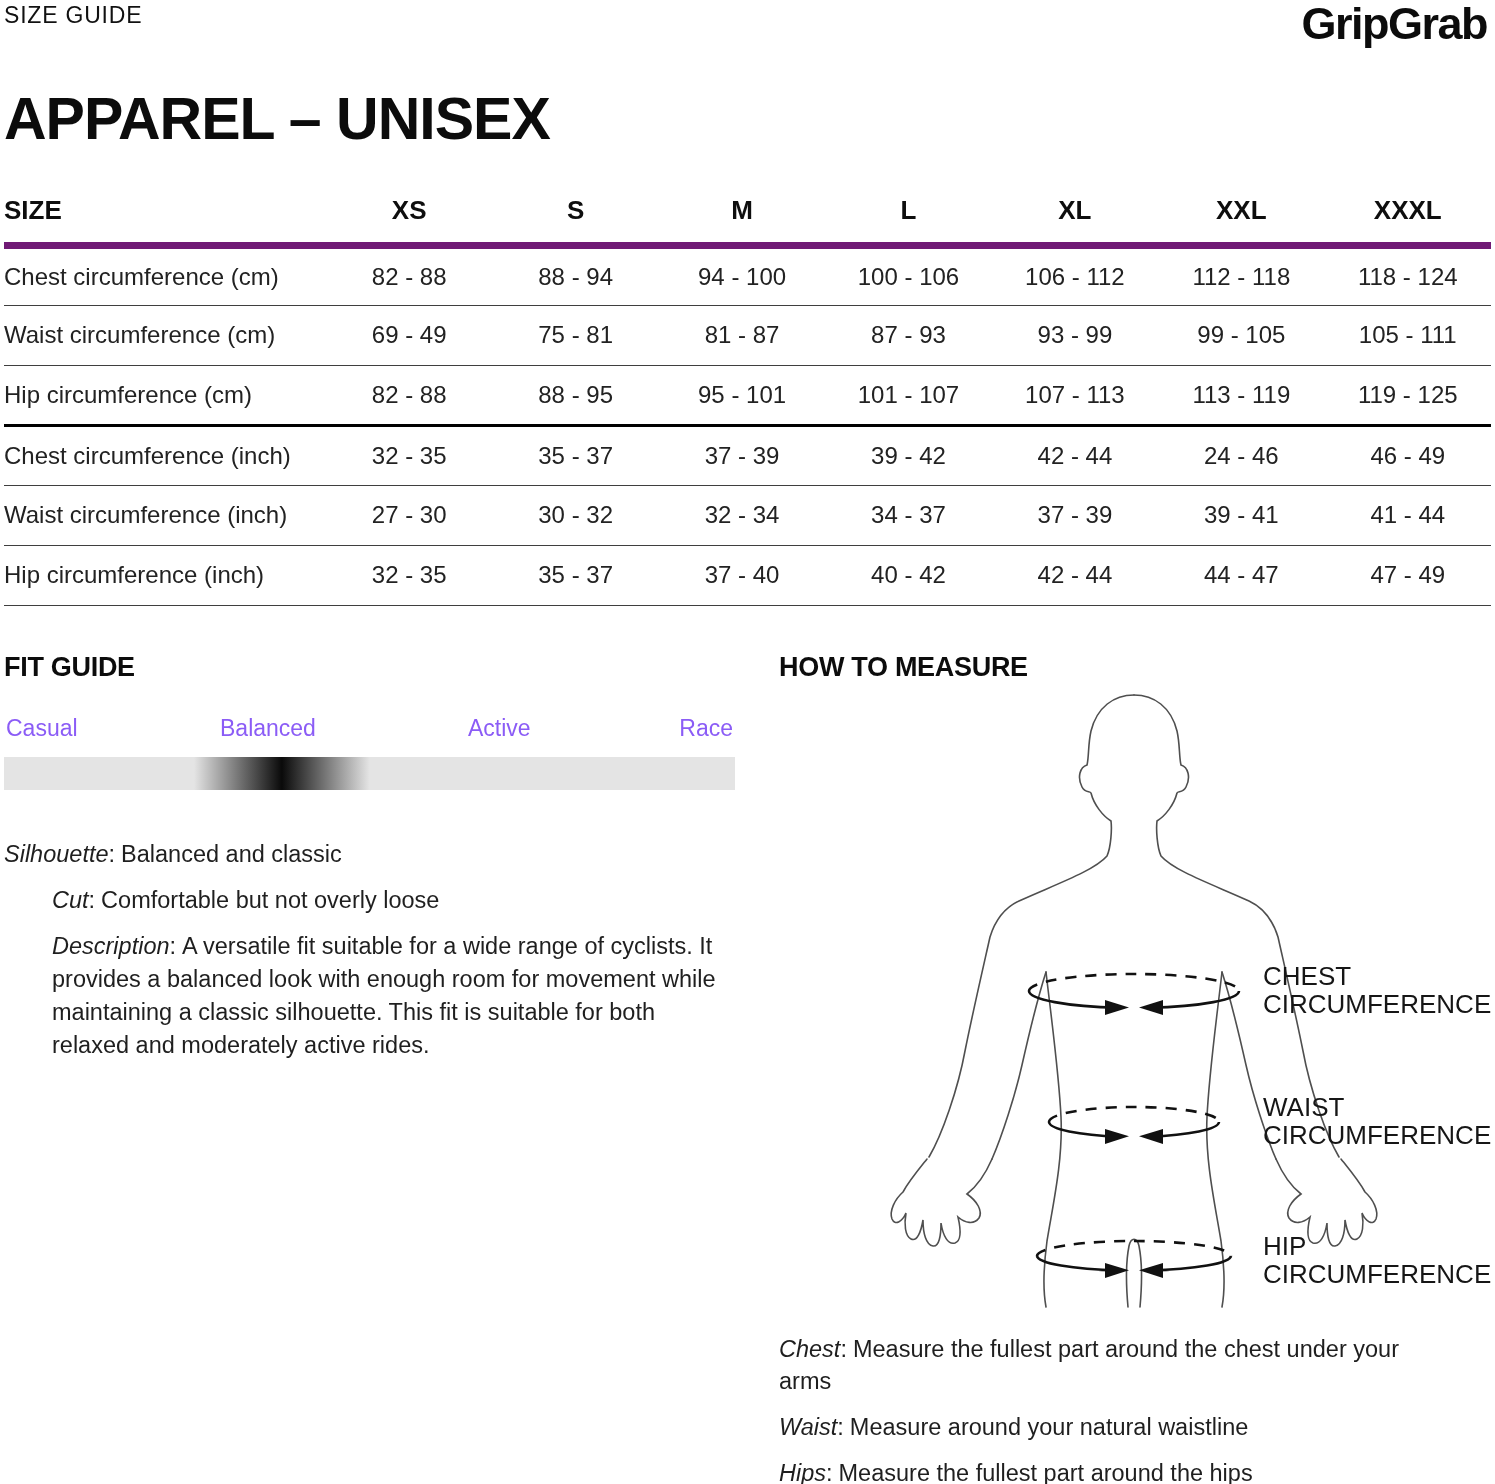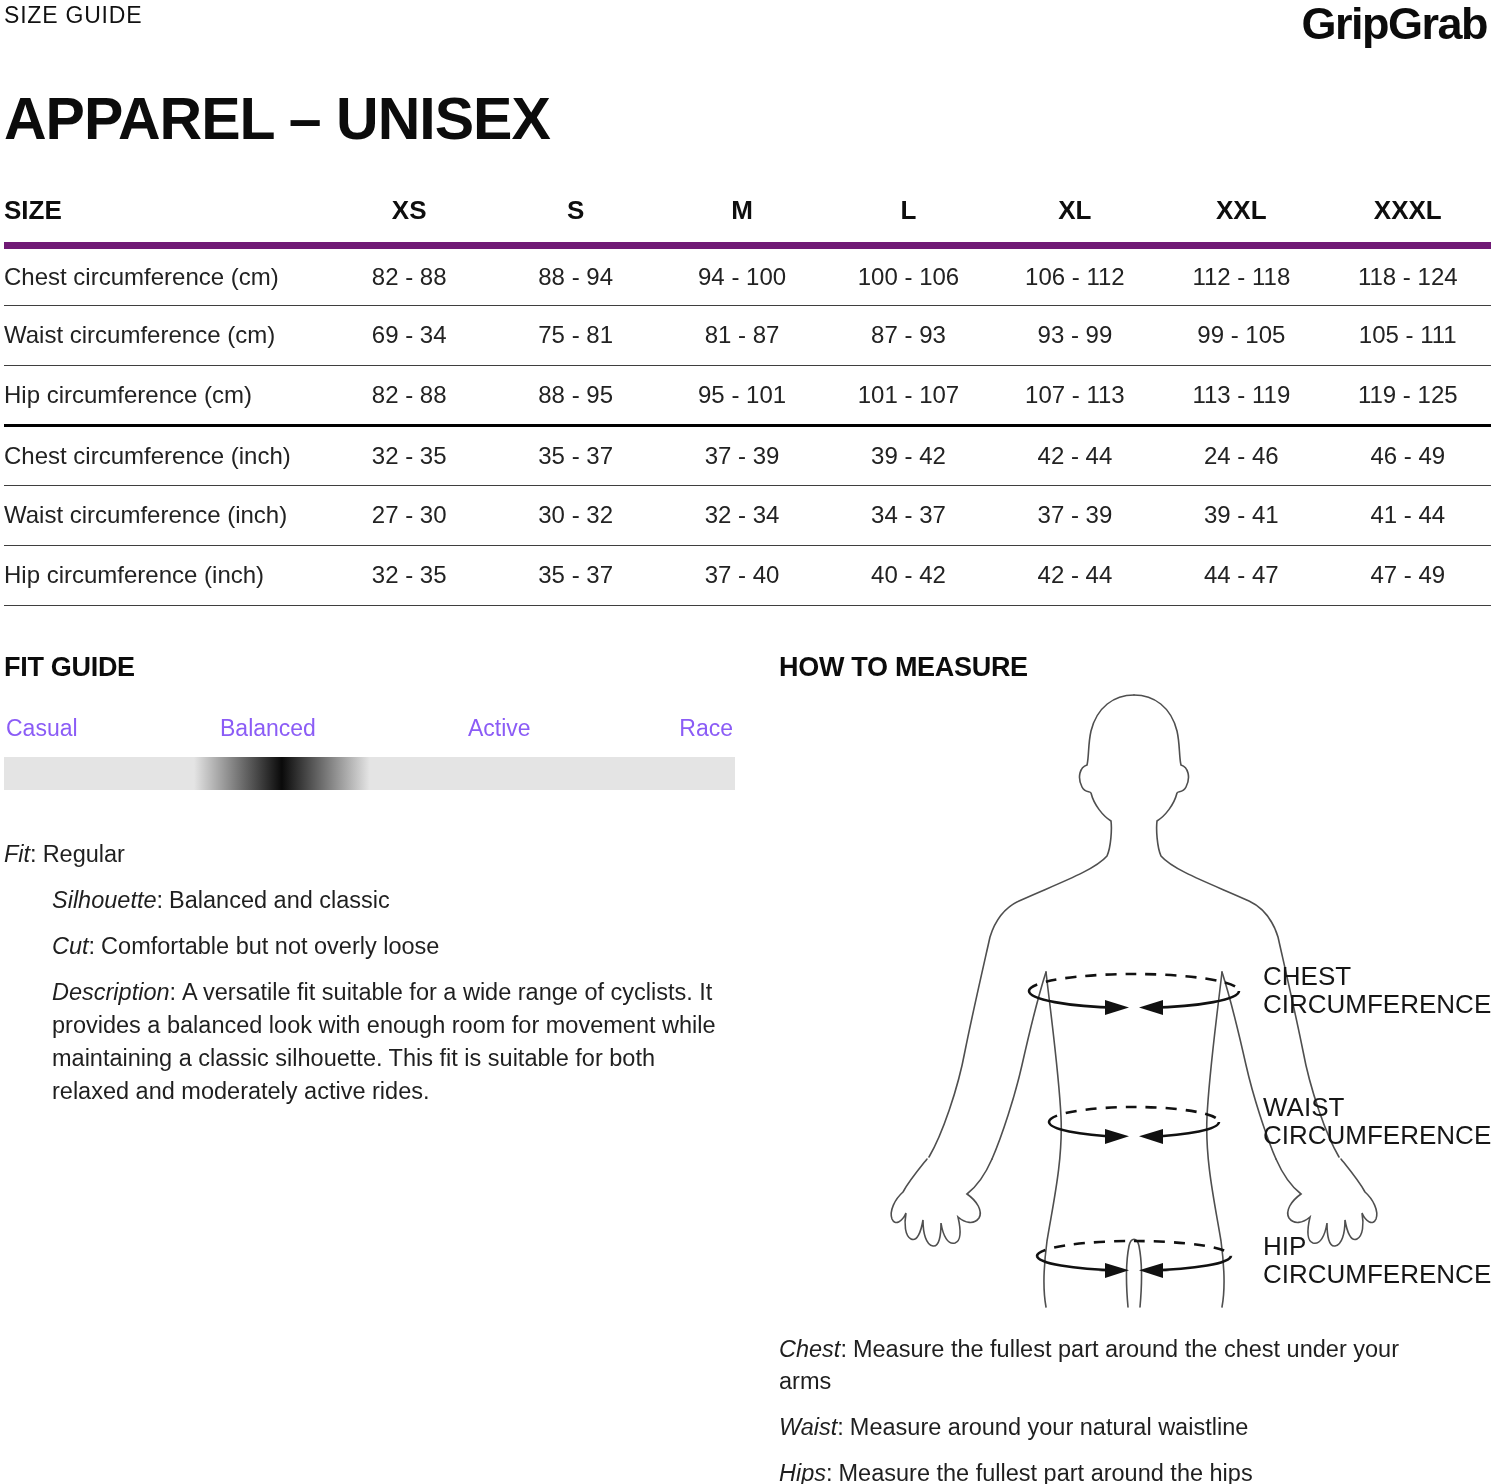--- a/index.html
+++ b/index.html
@@ -129,21 +129,21 @@
           <td>94 - 100</td>
           <td>100 - 106</td>
           <td>106 - 112</td>
           <td>112 - 118</td>
           <td>118 - 124</td>
         </tr>
 
         <tr>
           <td>Waist circumference (cm)</td>
 
-        <td>69 - 34</td>
+        <td>69 - 49</td>
           <td>75 - 81</td>
           <td>81 - 87</td>
           <td>87 - 93</td>
           <td>93 - 99</td>
           <td>99 - 105</td>
           <td>105 - 111</td>
         </tr>
 
         <tr>
           <td>Hip circumference (cm)</td>
@@ -204,21 +204,20 @@
 
       <span>Casual</span>
           <span>Balanced</span>
           <span>Active</span>
           <span>Race</span>
         </div>
       <div class="scale-bar" style="background: linear-gradient(90deg, rgb(228, 228, 228) 0%, rgb(228, 228, 228) 26%, rgb(10, 10, 10) 38%, rgb(228, 228, 228) 50%, rgb(228, 228, 228) 100%);"></div>
 
       <div class="attrs">
 
-          <div class="attr"><i class="term">Fit</i><span class="val">Regular</span></div>
 
           <div class="attr"><i class="term">Silhouette</i><span class="val">Balanced and classic</span></div>
 
           <div class="attr"><i class="term">Cut</i><span class="val">Comfortable but not overly loose</span></div>
 
           <div class="attr"><i class="term">Description</i><span class="val">A versatile fit suitable for a wide range of cyclists. It provides a balanced look with enough room for movement while maintaining a classic silhouette. This fit is suitable for both relaxed and moderately active rides.</span></div>
         </div>
     </div>
 
     <div class="col-right">

